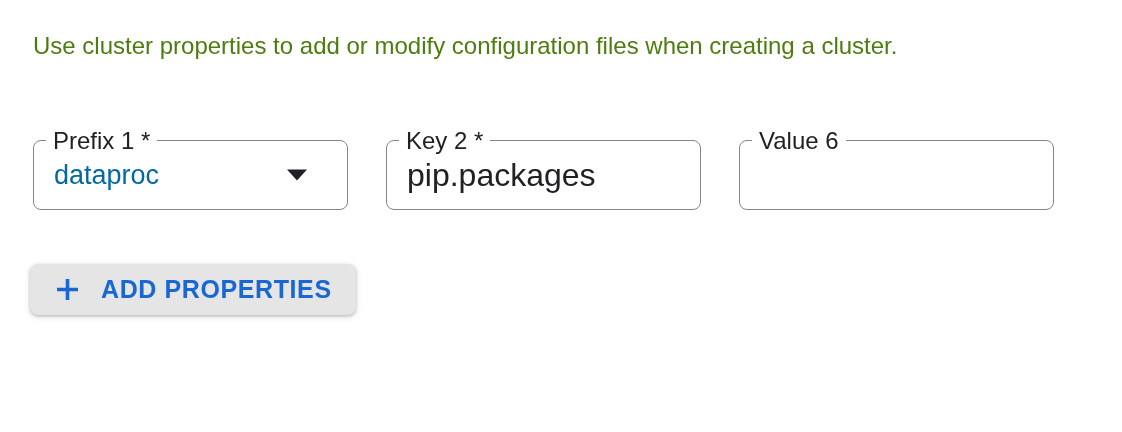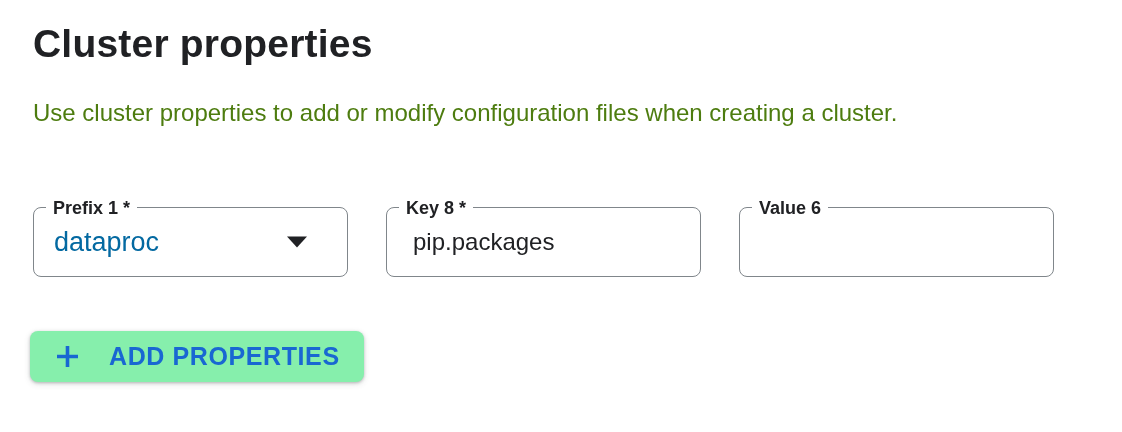--- a/index.html
+++ b/index.html
@@ -47,95 +47,94 @@
     display: flex;
     align-items: center;
     padding: 0 20px;
   }
   .field-label {
     position: absolute;
     top: -13px;
     left: 12px;
     background: #ffffff;
     padding: 0 7px;
-    font-size: 18px;
+    font-size: 24px;
     line-height: 26px;
-    font-weight: 700;
+    font-weight: 400;
     color: #202124;
     white-space: nowrap;
   }
   .field-value-text {
     font-size: 27px;
     color: #0369a1;
     white-space: nowrap;
     overflow: hidden;
   }
   .field input {
     width: 100%;
     border: none;
     outline: none;
     padding: 0;
-    margin: 6px;
+    margin: 0;
     font-family: inherit;
-    font-size: 24px;
+    font-size: 32px;
     color: #202124;
     background: transparent;
   }
   .caret {
     position: absolute;
     right: 40px;
     top: 50%;
     transform: translateY(-50%);
     width: 0;
     height: 0;
     border-left: 10px solid transparent;
     border-right: 10px solid transparent;
     border-top: 11px solid #202124;
   }
   .select-field { cursor: pointer; }
   .add-btn {
     margin-top: 54px;
     margin-left: -3px;
     display: inline-flex;
     align-items: center;
-    gap: 28px;
+    gap: 20px;
     height: 51px;
     padding: 0 24px;
-    background: #86efac;
+    background: #e5e5e5;
     border: none;
     border-radius: 8px;
     box-shadow: 0 1px 3px rgba(60,64,67,0.30), 0 2px 6px rgba(60,64,67,0.15);
     color: #1967d2;
     font-family: inherit;
     font-size: 25px;
     font-weight: 600;
     letter-spacing: 0.6px;
     cursor: pointer;
   }
   .plus-icon { display: inline-flex; }
 </style>
 </head>
 <body>
 
 <div class="page">
 
-  <h1 class="page-title">Cluster properties</h1>
 
   <p class="section-description">Use cluster properties to add or modify configuration files when creating a cluster.</p>
 
   <div class="fields-row">
 
     <div class="field select-field">
       <span class="field-label">Prefix 1 *</span>
       <span class="field-value-text">dataproc</span>
       <span class="caret"></span>
     </div>
 
     <div class="field">
-      <span class="field-label">Key 8 *</span>
+      <span class="field-label">Key 2 *</span>
       <input type="text" value="pip.packages" style="">
     </div>
 
     <div class="field">
       <span class="field-label">Value 6</span>
     </div>
 
   </div>
 
   <button class="add-btn">

